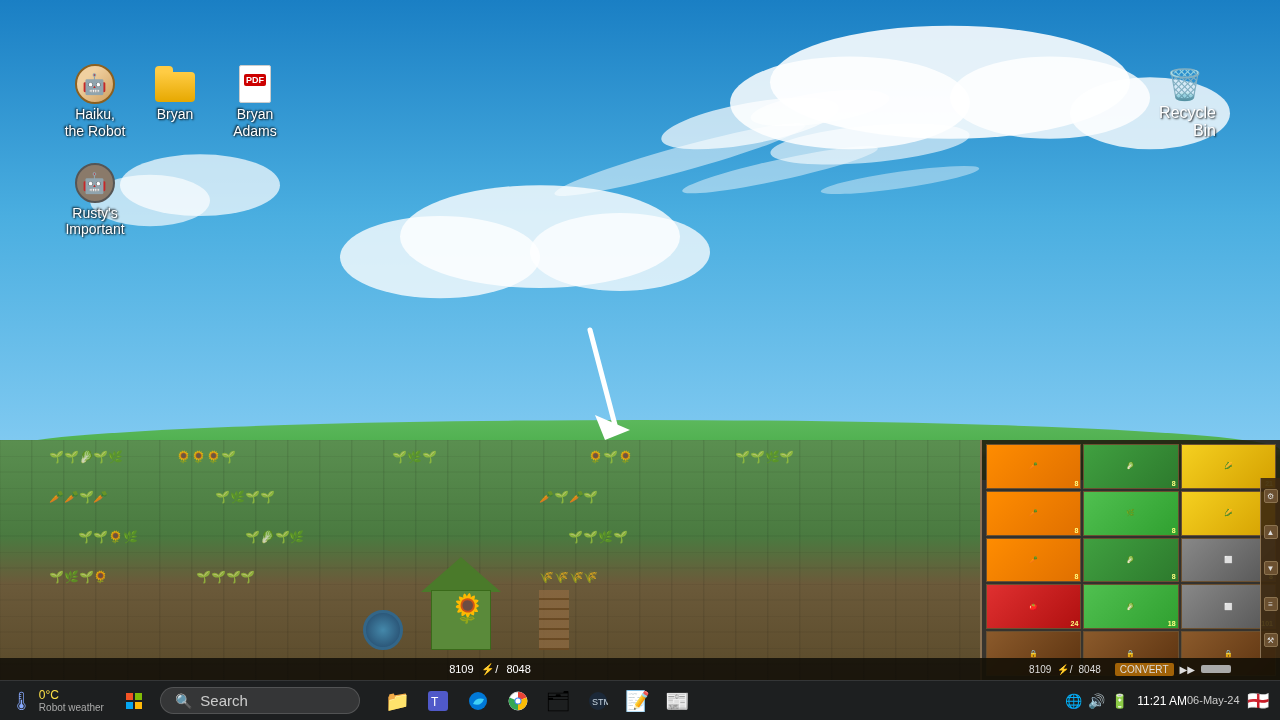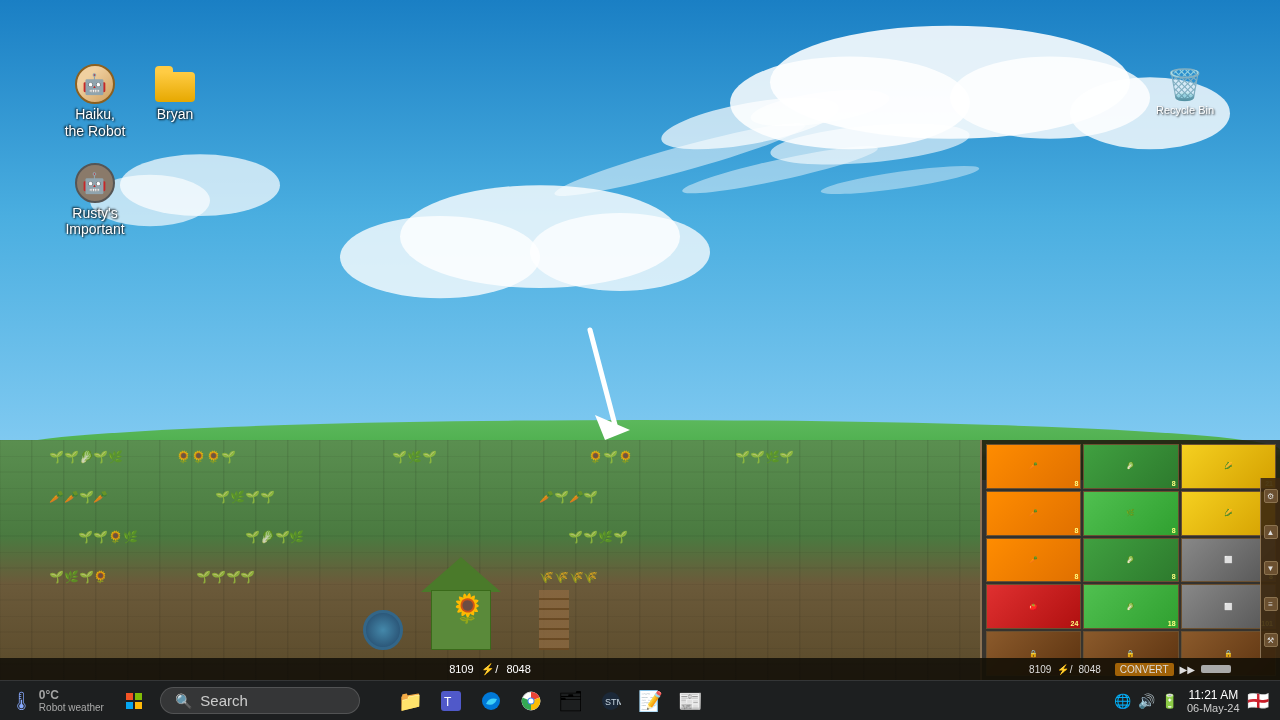--- a/index.html
+++ b/index.html
@@ -177,23 +177,23 @@
       display: flex;
       flex-direction: column;
       align-items: center;
       width: 70px;
       cursor: pointer;
       padding: 4px;
       border-radius: 4px;
     }
 
     .recycle-bin .icon-label {
-      font-size: 11px;
+      font-size: 16px;
       color: #fff;
-      text-align: left;
+      text-align: right;
       text-shadow: 1px 1px 2px rgba(0,0,0,0.9);
     }
 
     
     .taskbar {
       position: absolute;
       bottom: 0;
       left: 0;
       width: 100%;
       height: 40px;
@@ -219,22 +219,22 @@
       color: #88aaff;
     }
 
     .weather-text {
       display: flex;
       flex-direction: column;
     }
 
     .weather-temp {
       font-size: 12px;
-      color: #a3a3a3;
-      font-weight: 700;
+      color: #fde047;
+      font-weight: 400;
     }
 
     .weather-desc {
       font-size: 10px;
       color: #aaa;
     }
 
     
     .start-btn {
       width: 40px;
@@ -310,22 +310,22 @@
     }
 
     .tray-icon {
       font-size: 14px;
       color: #ccc;
       cursor: pointer;
     }
 
     .clock {
       display: flex;
-      flex-direction: column;
-      align-items: center;
+      flex-direction: row;
+      align-items: flex-start;
     }
 
     .clock-time {
       font-size: 12px;
       color: #fff;
       font-weight: 500;
     }
 
     .clock-date {
       font-size: 11px;
@@ -588,20 +588,28 @@
       <div class="desktop-icon">
         <div class="icon-img">
           <div style="position:relative;width:40px;height:36px;">
             <div class="folder-tab"></div>
             <div class="folder-body"></div>
           </div>
         </div>
         <span class="icon-label">Bryan</span>
       </div>
 
+      <div class="desktop-icon">
+        <div class="icon-img">
+          <div class="pdf-icon-img">
+            <span class="pdf-badge">PDF</span>
+          </div>
+        </div>
+        <span class="icon-label">Bryan Adams</span>
+      </div>
     </div>
 
     <div class="icon-row" style="margin-top:5px;">
 
       <div class="desktop-icon">
         <div class="icon-img">
           <div class="rusty-icon">🤖</div>
         </div>
         <span class="icon-label">Rusty's Important</span>
       </div>

